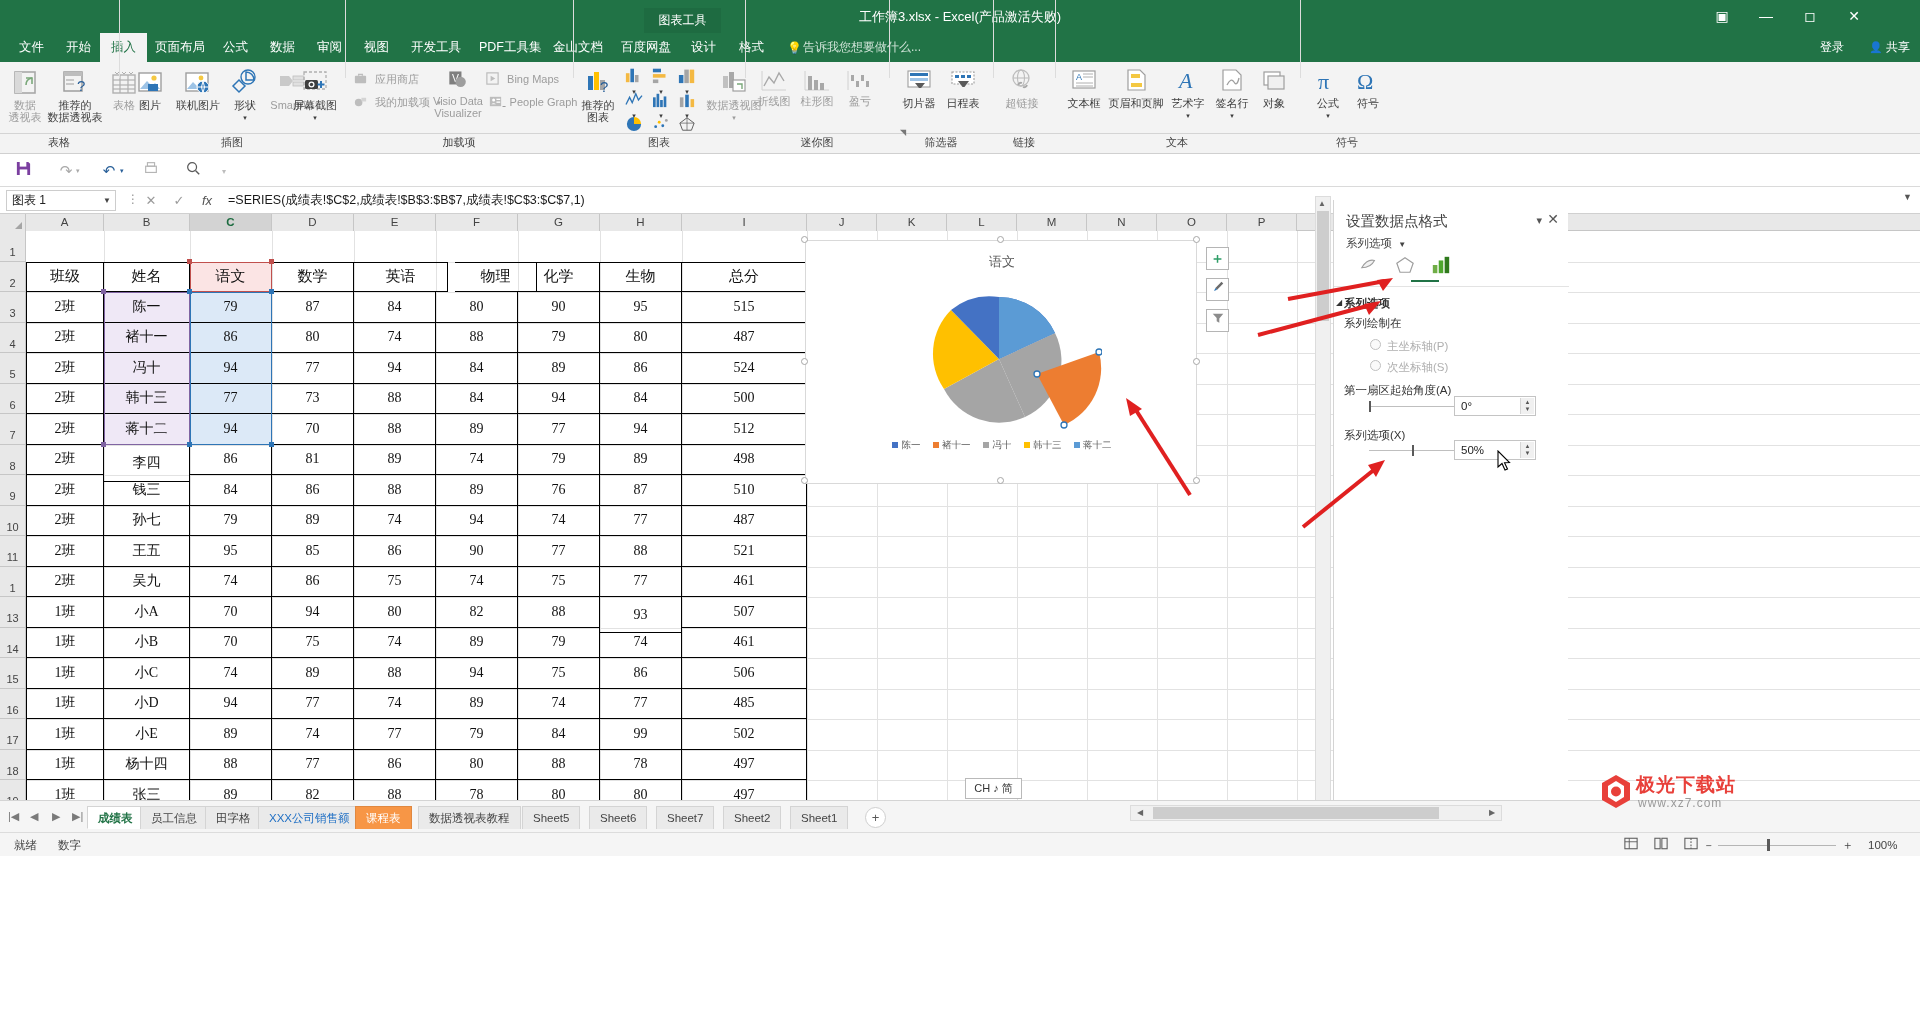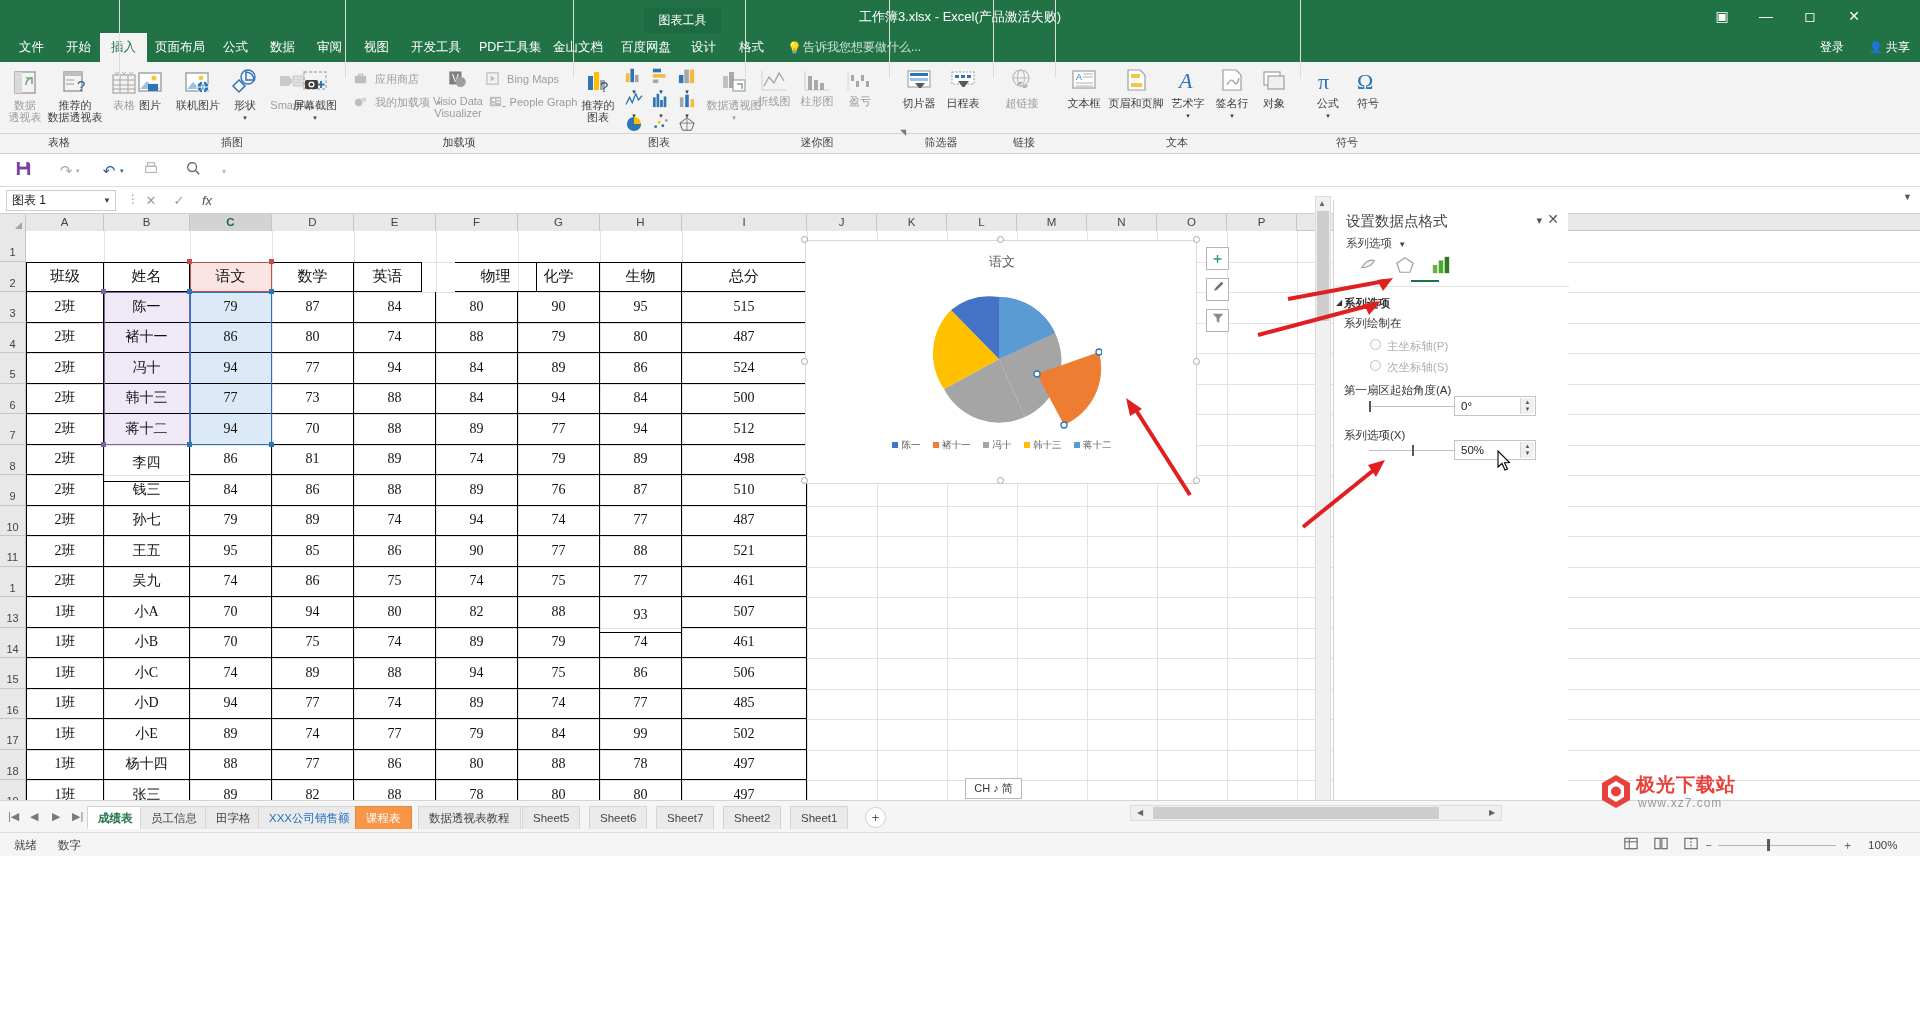--- a/index.html
+++ b/index.html
@@ -643,20 +643,21 @@
 
 <div id="fbar">
   <div id="namebox">
     <span>图表 1</span>
     <span id="namebox-arrow">▼</span>
   </div>
   <div id="fb-sep">⋮</div>
   <div class="fbicon" style="left:140px;">✕</div>
   <div class="fbicon" style="left:168px;">✓</div>
   <div class="fbicon" style="left:196px; font-style:italic; color:#555;">fx</div>
+  <div id="fbinput">=SERIES(成绩表!$C$2,成绩表!$B$3:$B$7,成绩表!$C$3:$C$7,1)</div>
   <div id="fb-expand">▼</div>
 </div>
 
 <div id="gridwrap">
   <div id="colhead">
     <div id="corner"></div>
   <div class="ch" style="left: 26px; width: 78px;">A</div>
       <div class="ch" style="left: 104px; width: 86px;">B</div>
       <div class="ch sel" style="left: 190px; width: 82px;">C</div>
       <div class="ch" style="left: 272px; width: 82px;">D</div>
@@ -727,21 +728,21 @@
       <div class="gl-h" style="top: 427px;"></div>
       <div class="gl-h" style="top: 457.5px;"></div>
       <div class="gl-h" style="top: 488px;"></div>
       <div class="gl-h" style="top: 518.5px;"></div>
       <div class="gl-h" style="top: 549px;"></div>
       <div class="gl-h" style="top: 579.5px;"></div>
       <div class="cell hdr tl tt" style="left: 0px; top: 30.5px; width: 78px; height: 30.5px;">班级</div>
       <div class="cell hdr tt" style="left: 78px; top: 30.5px; width: 86px; height: 30.5px;">姓名</div>
       <div class="cell hdr tt pink" style="left: 164px; top: 30.5px; width: 82px; height: 30.5px;">语文</div>
       <div class="cell hdr tt" style="left: 246px; top: 30.5px; width: 82px; height: 30.5px;">数学</div>
-      <div class="cell hdr tt" style="left: 328px; top: 30.5px; width: 68px; height: 30.5px;">英语</div>
+      <div class="cell hdr tt" style="left: 328px; top: 30.5px; width: 94px; height: 30.5px;">英语</div>
       <div class="cell hdr tt" style="left: 429px; top: 30.5px; width: 82px; height: 30.5px;">物理</div>
       <div class="cell hdr tt" style="left: 492px; top: 30.5px; width: 82px; height: 30.5px;">化学</div>
       <div class="cell hdr tt" style="left: 574px; top: 30.5px; width: 82px; height: 30.5px;">生物</div>
       <div class="cell hdr tt" style="left: 656px; top: 30.5px; width: 125px; height: 30.5px;">总分</div>
       <div class="cell tl" style="left: 0px; top: 61px; width: 78px; height: 30.5px;">2班</div>
       <div class="cell lilac" style="left: 78px; top: 61px; width: 86px; height: 30.5px;">陈一</div>
       <div class="cell bluefill" style="left: 164px; top: 61px; width: 82px; height: 30.5px;">79</div>
       <div class="cell" style="left: 246px; top: 61px; width: 82px; height: 30.5px;">87</div>
       <div class="cell" style="left: 328px; top: 61px; width: 82px; height: 30.5px;">84</div>
       <div class="cell" style="left: 410px; top: 61px; width: 82px; height: 30.5px;">80</div>

